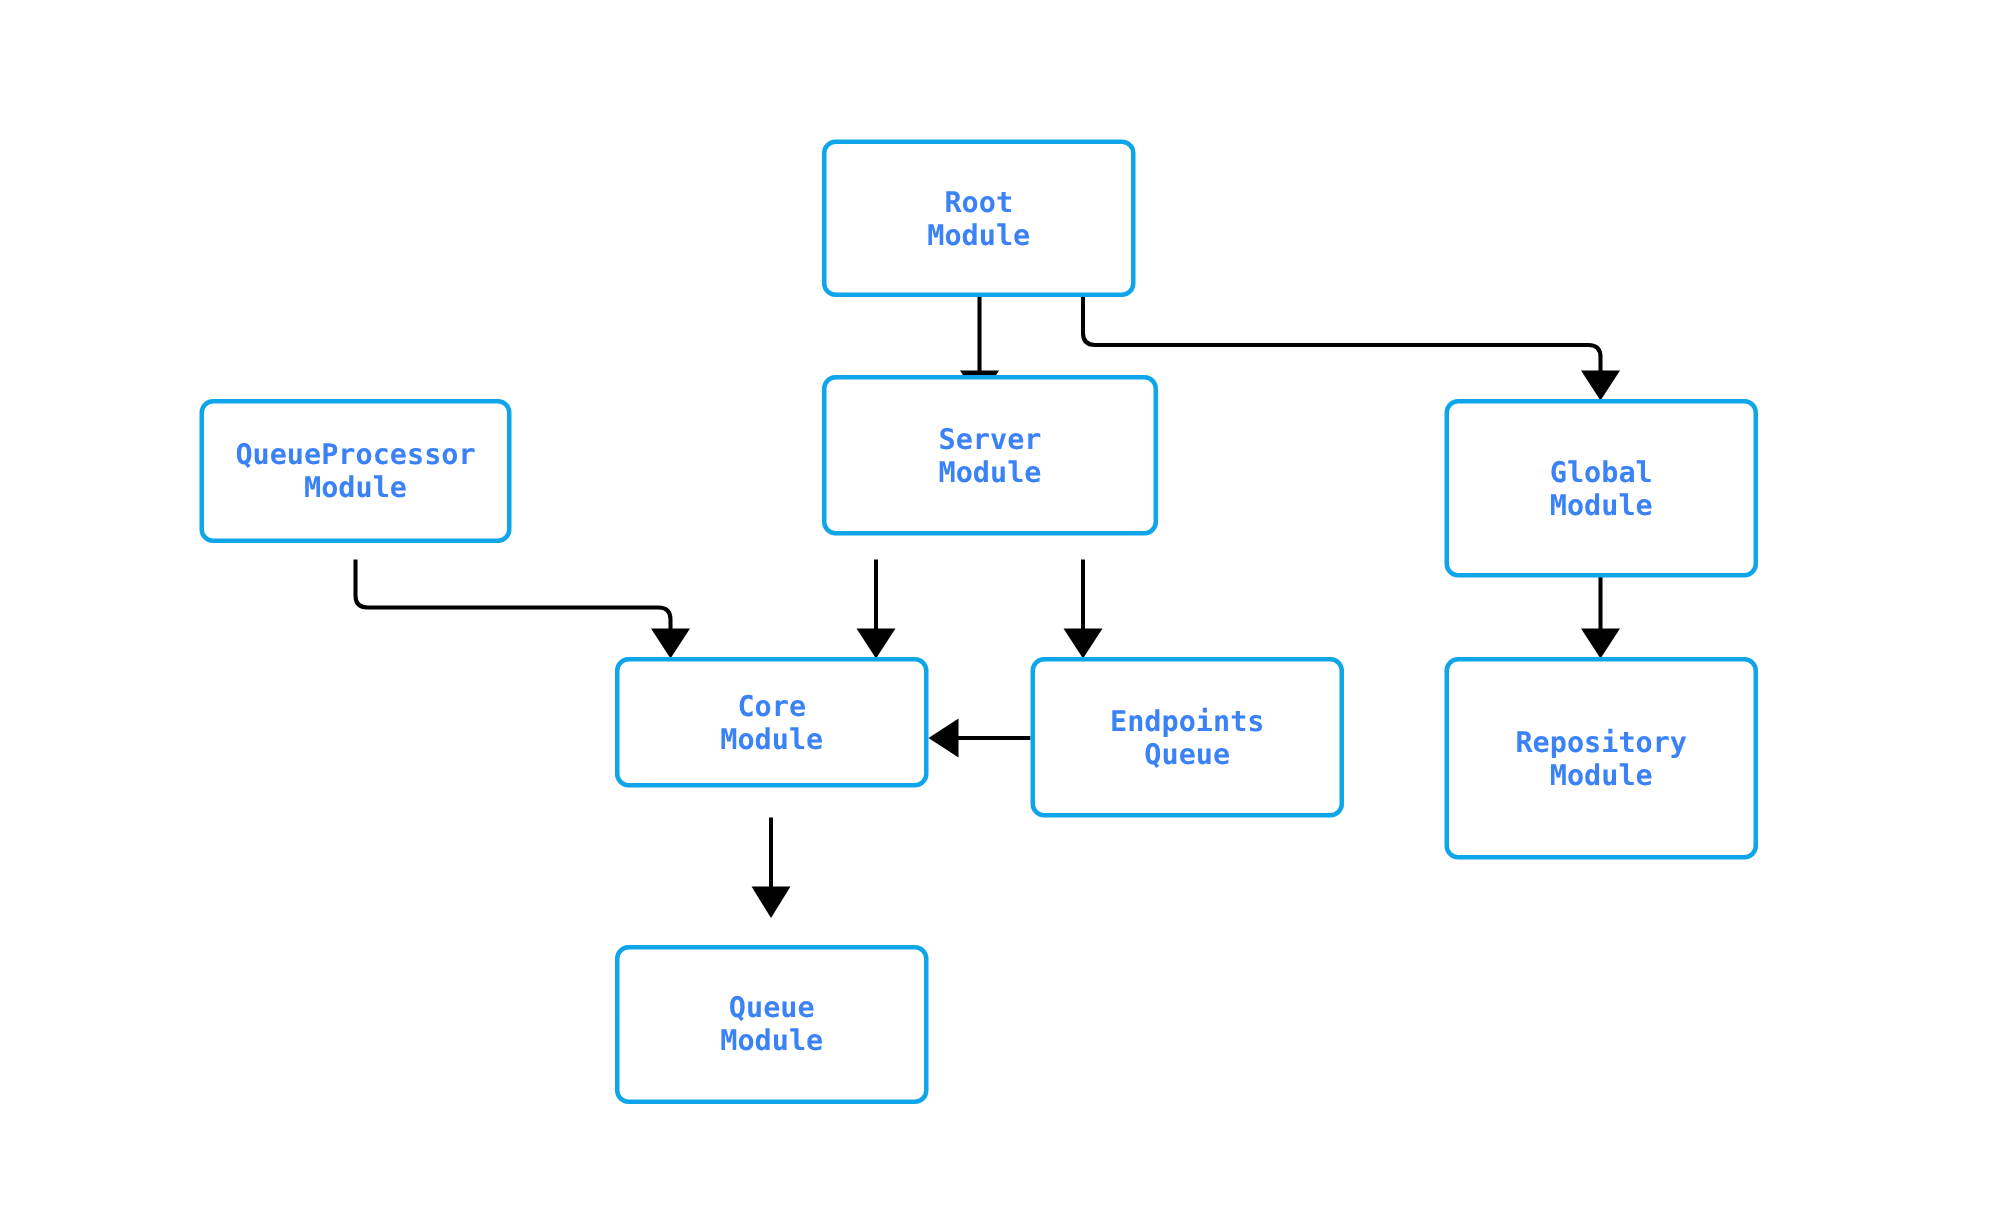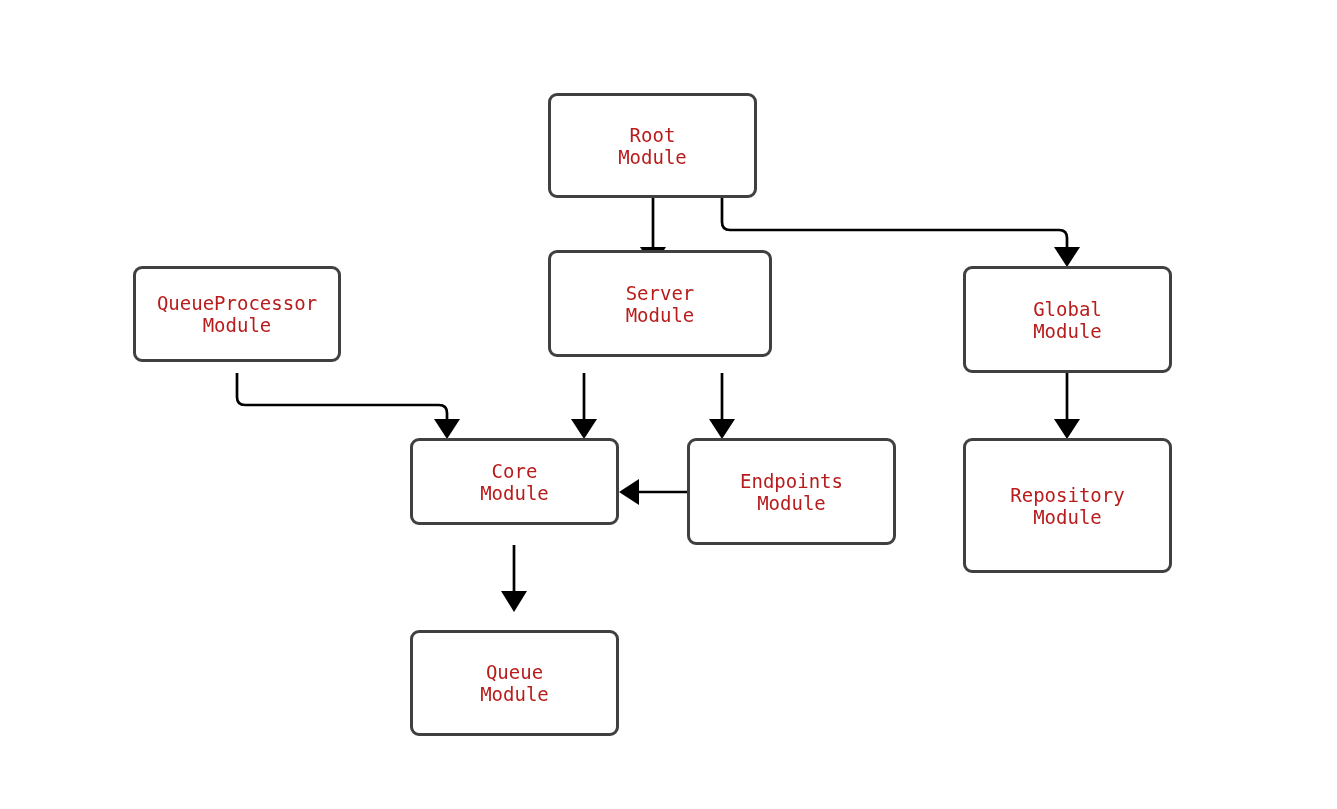--- a/index.html
+++ b/index.html
@@ -21,29 +21,29 @@
     stroke-width: 2.7px;
   }
   svg.edges polygon {
     fill: #000000;
     stroke: none;
   }
   .node {
     position: absolute;
     box-sizing: border-box;
     background: #ffffff;
-    border: 3px solid #404040;
+    border: 3px solid #0ea5e9;
     border-radius: 9px;
     display: flex;
     align-items: center;
     justify-content: center;
     text-align: center;
-    color: #b91c1c;
+    color: #3b82f6;
     font-family: "DejaVu Sans Mono", monospace;
-    font-weight: normal;
+    font-weight: bold;
     font-size: 19px;
     line-height: 22px;
   }
   .node .label { white-space: pre-line; }
 </style>
 </head>
 <body>
 
 <div class="canvas">
 
@@ -98,33 +98,33 @@
   <div class="node" style="left:133px; top:266px; width:208px; height:96px">
     <span class="label">QueueProcessor
 Module</span>
   </div>
 
   <div class="node" style="left:548px; top:250px; width:224px; height:107px">
     <span class="label">Server
 Module</span>
   </div>
 
-  <div class="node" style="left:963px; top:266px; width:209px; height:107px">
+  <div class="node" style="left:963px; top:266px; width:209px; height:119px">
     <span class="label">Global
 Module</span>
   </div>
 
   <div class="node" style="left:410px; top:438px; width:209px; height:87px">
     <span class="label">Core
 Module</span>
   </div>
 
   <div class="node" style="left:687px; top:438px; width:209px; height:107px">
     <span class="label">Endpoints
-Module</span>
+Queue</span>
   </div>
 
   <div class="node" style="left:963px; top:438px; width:209px; height:135px">
     <span class="label">Repository
 Module</span>
   </div>
 
   <div class="node" style="left:410px; top:630px; width:209px; height:106px">
     <span class="label">Queue
 Module</span>

